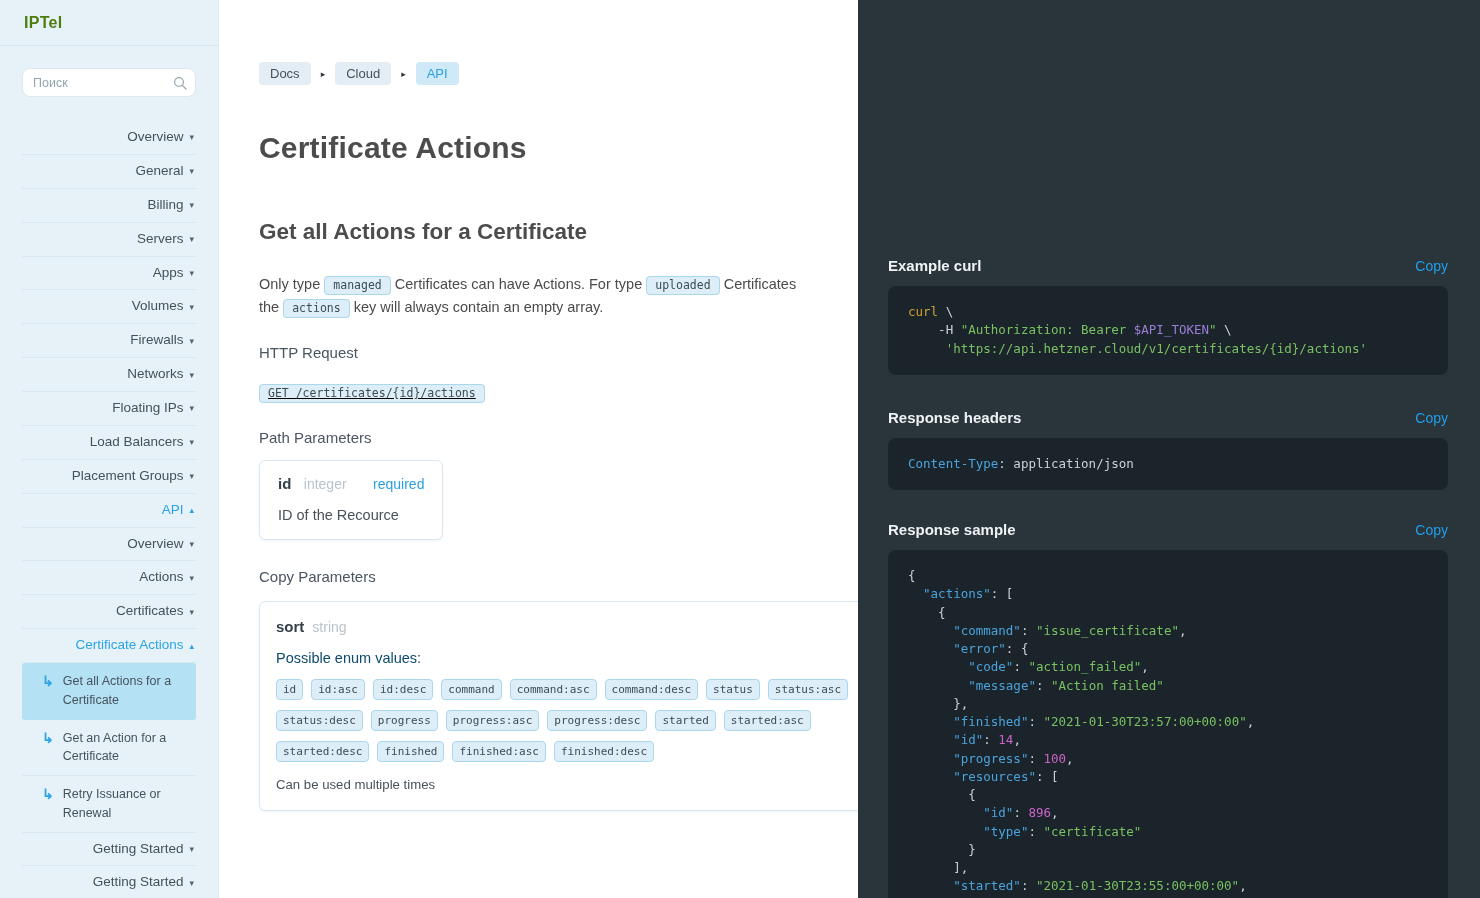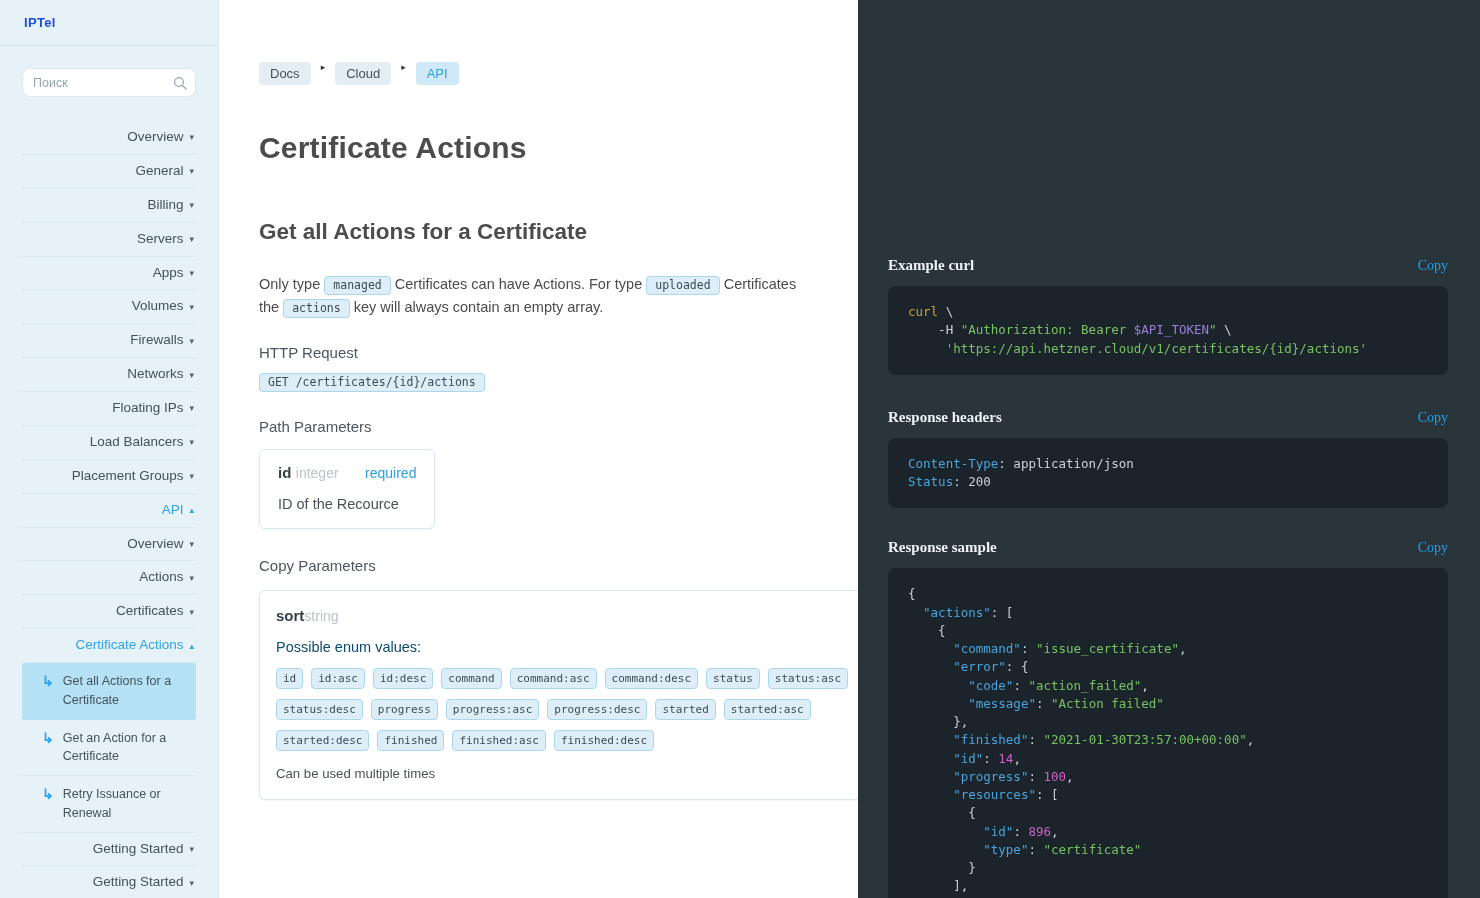--- a/index.html
+++ b/index.html
@@ -5,21 +5,21 @@
   *{box-sizing:border-box;}
   html,body{margin:0;padding:0;}
   body{width:1480px;height:898px;display:flex;overflow:hidden;background:#fff;
        font-family:"Liberation Sans",sans-serif;-webkit-font-smoothing:antialiased;}
 
   
   .sidebar{width:219px;min-width:219px;height:898px;background:#e7f2f8;overflow:hidden;
            border-right:1px solid #e0ebf1;}
   .sidebar-header{height:46px;display:flex;align-items:center;padding:0 24px;
                   border-bottom:1px solid #d7e6ee;}
-  .logo{font-size:13px;font-weight:bold;color:#1d4ed8;letter-spacing:.3px;}
+  .logo{font-size:16px;font-weight:bold;color:#4d7c0f;letter-spacing:.3px;}
   .search-wrap{position:relative;margin:22px 22px 24px;}
   .search-input{width:100%;height:29px;border:1px solid #dde8ee;border-radius:8px;background:#fff;
                 padding:0 30px 0 10px;font-size:12.5px;color:#51606a;outline:none;
                 font-family:"Liberation Sans",sans-serif;}
   .search-input::placeholder{color:#94a4ae;}
   .search-icon{position:absolute;right:9px;top:8px;}
   .nav{list-style:none;margin:0 22px;padding:0;}
   .nav-item{border-bottom:1px solid #d9e7ef;color:#45525b;cursor:pointer;}
   .nav-row{display:flex;align-items:center;justify-content:flex-end;padding:8px 2px;}
   .nav-label{font-size:13.5px;line-height:1.25;}
@@ -28,51 +28,51 @@
   .nav-item.active .chev{color:#2aa4e4;}
   .d1 .nav-row{padding-left:18px;}
   .ind .nav-row{padding-left:8px;}
   .d2 .nav-row{padding:9px 6px 9px 20px;align-items:flex-start;justify-content:flex-start;}
   .d2 .nav-label{font-size:12.5px;line-height:1.5;color:#46535c;max-width:112px;}
   .ret{color:#2aa4e4;font-size:14px;font-weight:bold;margin-right:9px;line-height:1.3;flex:none;}
   .d2.selected{background:#b5e1f5;border-radius:3px;border-bottom-color:transparent;}
 
   
   .main{flex:1;height:898px;overflow:hidden;background:#fff;padding:62px 52px 0 40px;}
-  .breadcrumb{display:flex;gap:10px;}
+  .breadcrumb{display:flex;align-items:center;gap:10px;}
   .crumb{background:#e3edf3;color:#43525c;font-size:13px;padding:4px 11px;border-radius:4px;cursor:pointer;}
   .crumb.active{background:#cfe9f8;color:#2aa0e0;}
   .crumb-sep{font-size:9px;color:#2f3338;}
   .h1{font-size:30px;color:#4c4c4c;margin:46px 0 0;font-weight:bold;letter-spacing:.2px;}
   .h2{font-size:22.5px;color:#4c4c4c;margin:54px 0 0;font-weight:bold;}
   .para{font-size:14.5px;line-height:1.62;color:#4b4b4b;margin:28px 0 0;max-width:552px;}
   .para+.para{margin-top:14px;}
   .pill-inline{font-family:"DejaVu Sans Mono",monospace;font-size:11.5px;background:#ddeef8;
                border:1px solid #abd7ec;border-radius:4px;padding:1px 8px 2px;color:#3d4c55;white-space:nowrap;}
   .block-label{font-size:15px;color:#4b5560;margin-top:24px;}
-  .get-wrap{margin-top:11px;}
+  .get-wrap{margin-top:22px;text-decoration:underline;}
   .param-label{font-size:15px;color:#4b5560;margin-top:28px;}
   .card{border:1px solid #d9e8f1;border-radius:6px;margin-top:14px;background:#fff;
         box-shadow:0 1px 2px rgba(150,185,205,.14);}
   .path-card{display:inline-block;padding:14px 18px 16px;}
   .p-name{font-weight:bold;font-size:15px;color:#333f48;}
-  .p-type{color:#b9c3ca;font-size:14px;margin-left:0;}
+  .p-type{color:#b9c3ca;font-size:14px;margin-left:8px;}
   .p-req{color:#2aa0e0;font-size:14px;margin-left:22px;}
   .p-desc{font-size:14.5px;color:#49525a;margin-top:14px;}
   .q-card{width:641px;padding:16px 16px 18px;margin-top:16px;}
   .enum-label{font-size:14.5px;color:#0c4a6e;margin:14px 0 0;}
   .pill-row{display:flex;flex-wrap:wrap;gap:10px 8px;margin-top:13px;}
   .enum-pill{font-family:"DejaVu Sans Mono",monospace;font-size:11px;background:#ddeef8;
              border:1px solid #abd7ec;border-radius:4px;padding:3px 6px;color:#3d4c55;white-space:nowrap;}
   .note{font-size:13.2px;color:#49525a;margin:15px 0 0;}
 
   
   .panel{width:622px;min-width:622px;height:898px;background:#2a343b;overflow:hidden;
          padding:257px 32px 0 30px;}
-  .sec-head{display:flex;justify-content:space-between;align-items:baseline;margin-bottom:12px;font-family:Liberation Serif, serif;}
+  .sec-head{display:flex;justify-content:space-between;align-items:baseline;margin-bottom:12px;}
   .sec-title{color:#eef2f5;font-size:15px;font-weight:bold;}
   .copy-link{color:#1f9fe9;font-size:14px;cursor:pointer;}
   .code-block{background:#1b242b;border-radius:8px;padding:17px 20px;
               font-family:"DejaVu Sans Mono",monospace;font-size:12.5px;line-height:1.46;color:#ccd3d9;}
   .curl-block{margin-bottom:34px;}
   .headers-block{margin-bottom:31px;}
   .sample-block{height:1000px;}
   .code-line{white-space:pre;}
   .tk-cmd{color:#cfa22f;}
   .tk-str{color:#7ac162;}
@@ -297,21 +297,20 @@
       <div class="code-line"><span class="tk-pun">    -H </span><span class="tk-str">"Authorization: Bearer </span><span class="tk-var">$API_TOKEN</span><span class="tk-str">"</span><span class="tk-pun"> \</span></div>
       <div class="code-line"><span class="tk-str">     'https://api.hetzner.cloud/v1/certificates/{id}/actions'</span></div>
     </div>
 
   <div class="sec-head">
     <span class="sec-title">Response headers</span>
     <span class="copy-link">Copy</span>
   </div>
   <div class="code-block headers-block" id="headers-code">
       <div class="code-line"><span class="tk-key">Content-Type</span><span class="tk-pun">: application/json</span></div>
-      <div class="code-line"><span class="tk-key">Status</span><span class="tk-pun">: 200</span></div>
     </div>
 
   <div class="sec-head">
     <span class="sec-title">Response sample</span>
     <span class="copy-link">Copy</span>
   </div>
   <div class="code-block sample-block" id="sample-code">
       <div class="code-line"><span class="tk-pun">{</span></div>
       <div class="code-line"><span class="tk-pun">  </span><span class="tk-key">"actions"</span><span class="tk-pun">: [</span></div>
       <div class="code-line"><span class="tk-pun">    {</span></div>

